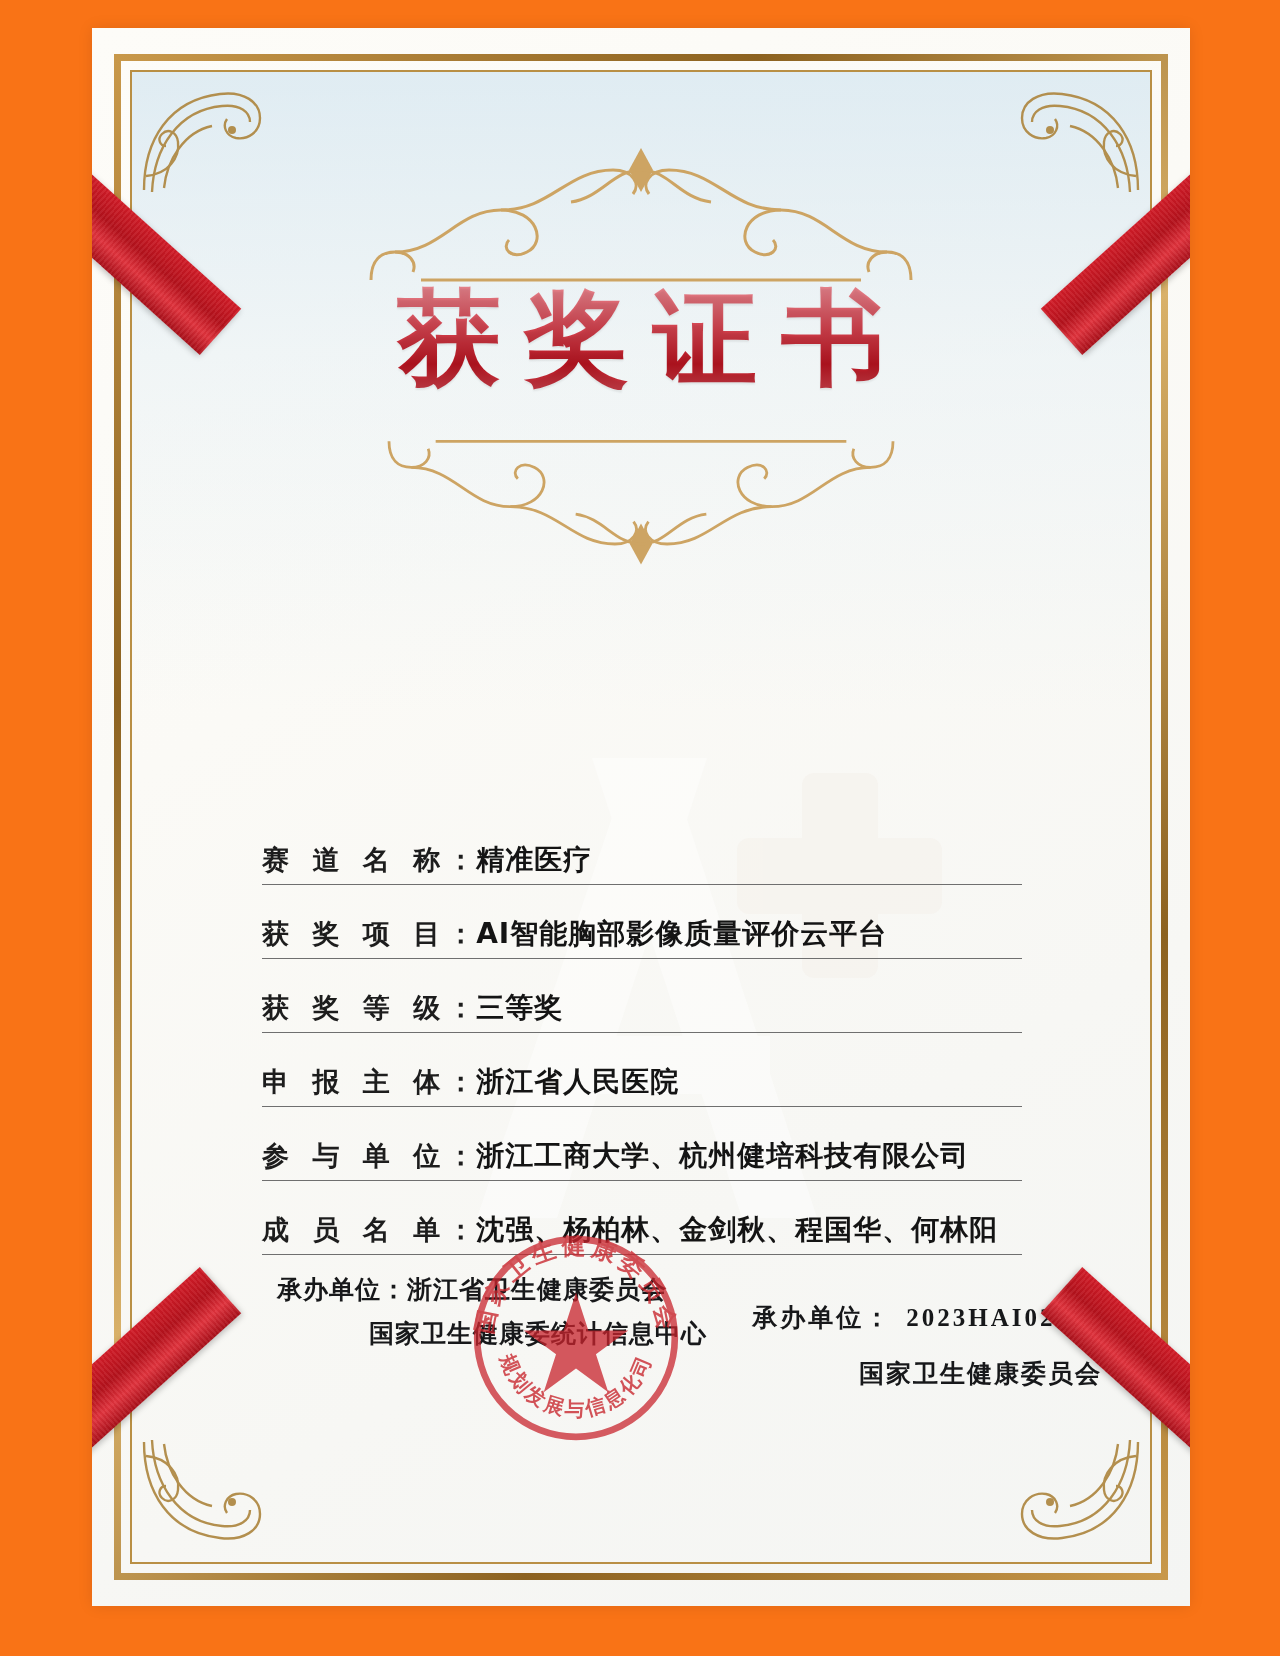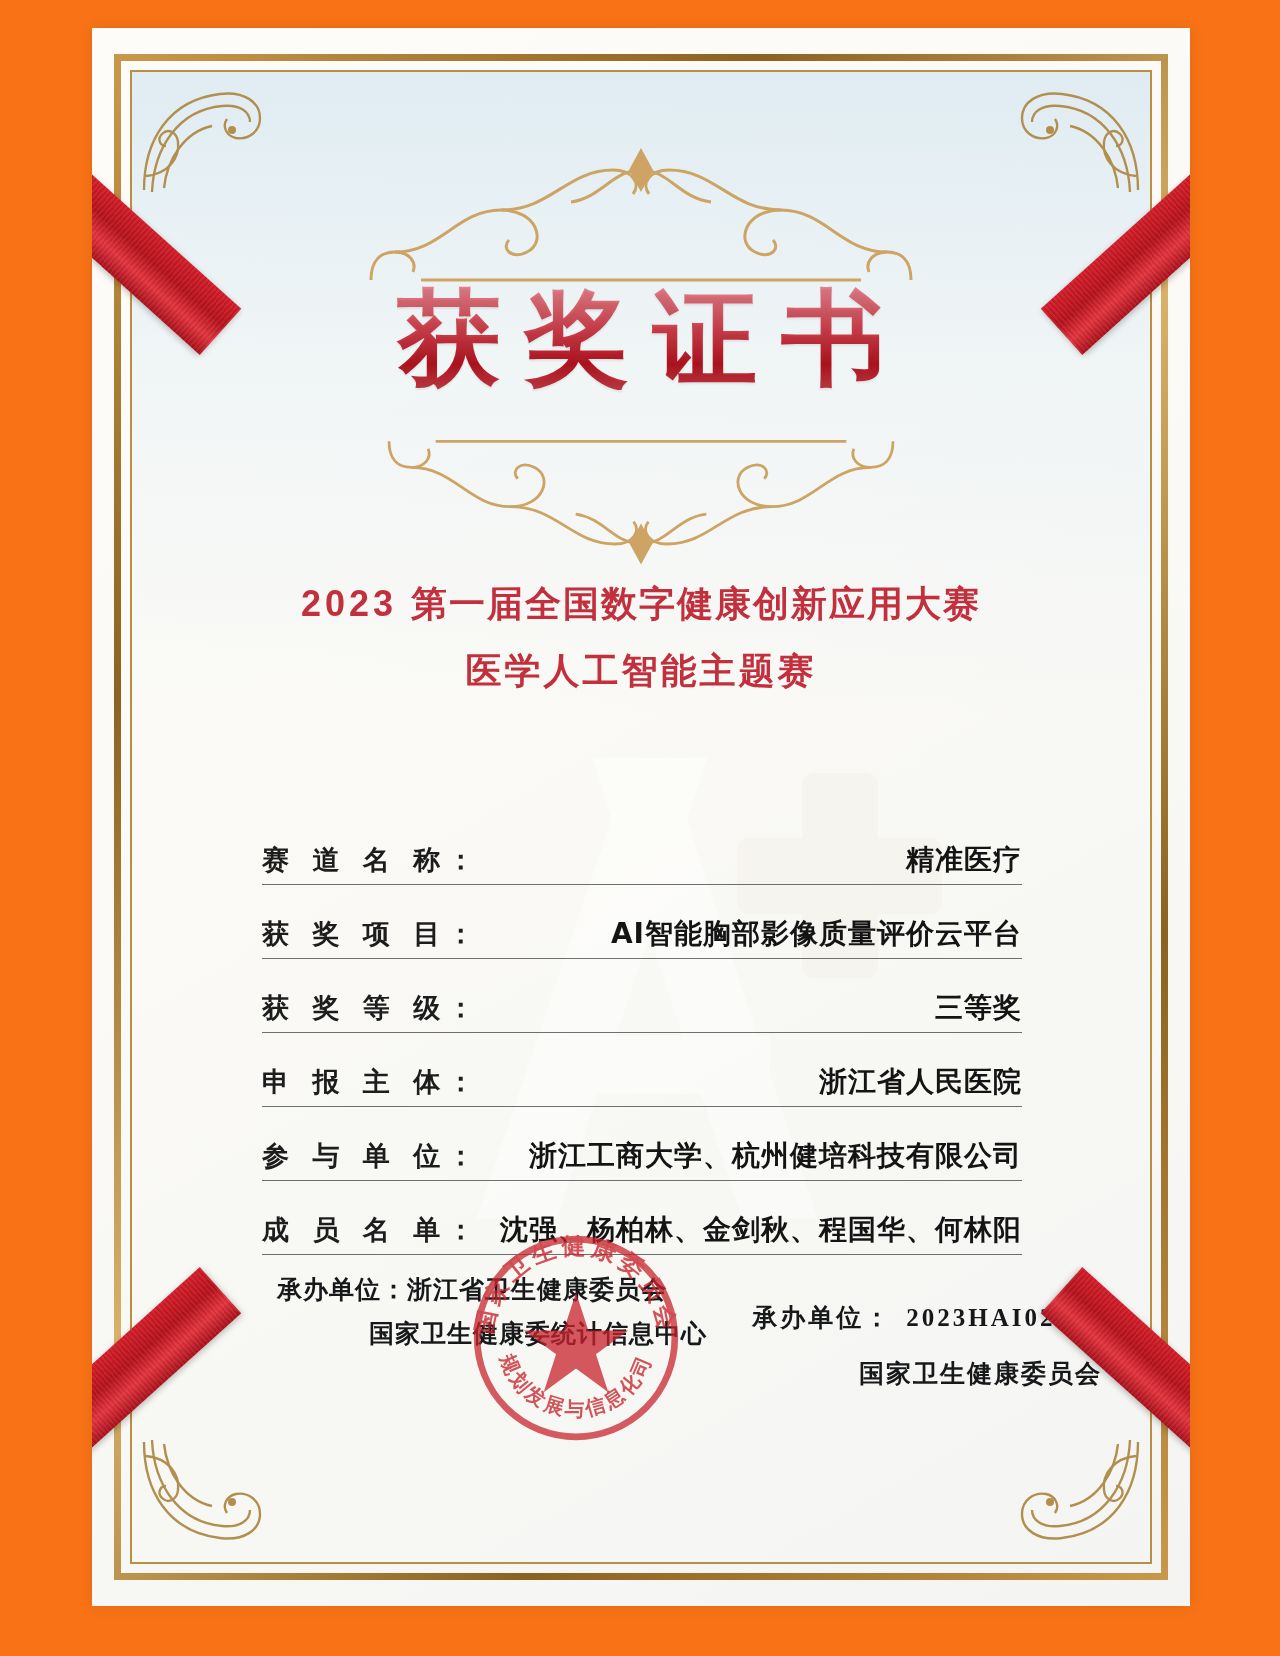--- a/index.html
+++ b/index.html
@@ -169,21 +169,20 @@
   }
   .field-value {
     flex: 1 1 auto;
     font-size: 28px;
     color: #141414;
     font-family: "DejaVu Sans", "Liberation Sans", sans-serif;
     letter-spacing: 1px;
     padding-bottom: 5px;
     padding-left: 2px;
     white-space: nowrap;
-    text-align: right;
   }
 
   
   #footer-left {
     position: absolute;
     left: 185px;
     top: 1240px;
     font-family: "DejaVu Serif", "Liberation Serif", serif;
     font-size: 25px;
     line-height: 44px;
@@ -305,24 +304,20 @@
         <path d="M526 112 C480 112 464 70 420 70 C384 70 374 102 394 112 C410 120 420 108 412 100"></path>
         <path d="M420 70 C370 70 354 30 308 30 C288 30 280 44 288 54"></path>
         <path d="M210 62 C240 58 252 30 280 30"></path>
         <path d="M60 140 L500 140"></path>
       </g>
     </svg>
 
     <div id="main-title">获奖证书</div>
 
     <div id="subtitle">
-      <div class="line1">
-        <span class="year">2023</span><span>第一届全国数字健康创新应用大赛</span>
-      </div>
-      <div class="line2">医学人工智能主题赛</div>
     </div>
 
     <div id="fields">
       <div class="field-row">
         <span class="field-label">赛 道 名 称</span>
         <span class="field-colon">：</span>
         <span class="field-value">精准医疗</span>
       </div>
       <div class="field-row">
         <span class="field-label">获 奖 项 目</span>

